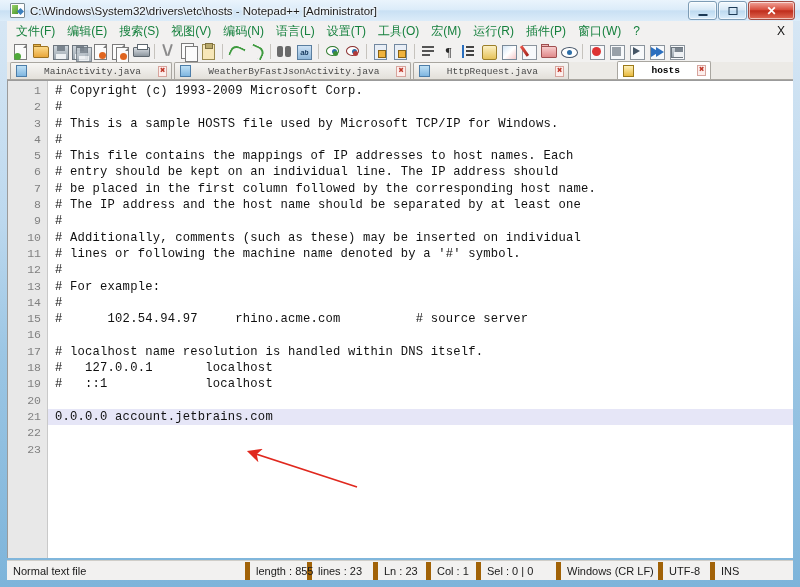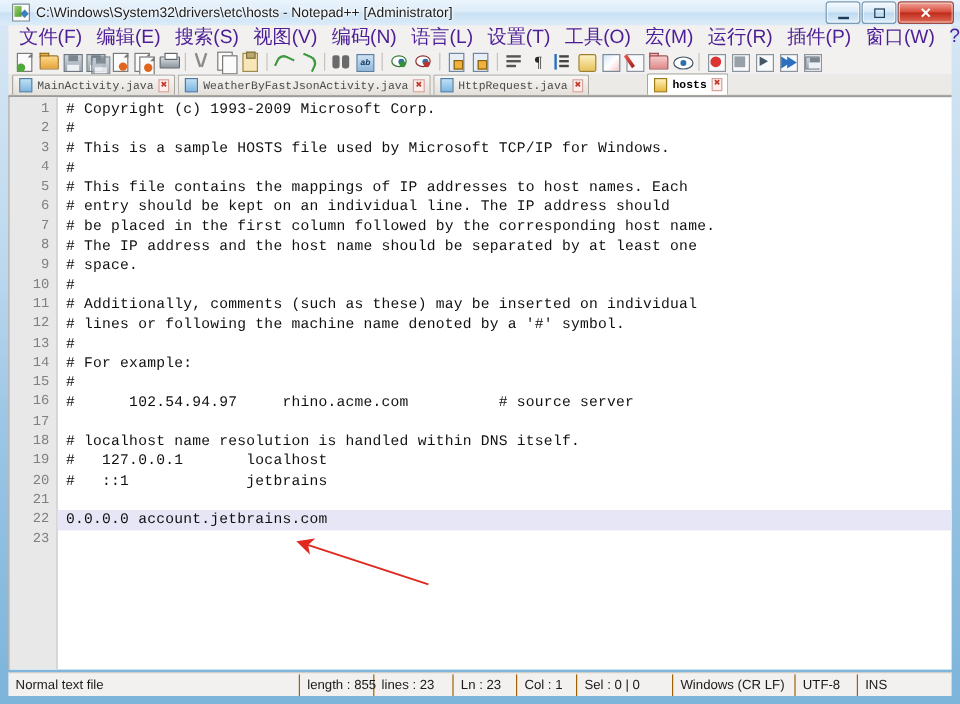--- a/index.html
+++ b/index.html
@@ -57,21 +57,21 @@
   .wb.max .g{width:9px;height:8px;border:1.5px solid #1c3a55;box-sizing:border-box;}
   .wb.close .g{color:#fff;font-size:12px;font-weight:bold;line-height:1;}
 
   
   .menubar{
     position:absolute;left:7px;top:21px;width:786px;height:20px;
     background:#f2f1f0;display:flex;align-items:center;padding-left:3px;
     box-sizing:border-box;
   }
   .menu-item{
-    font-size:16px;color:#4c1d95;padding:2px 6px;white-space:nowrap;cursor:default;
+    font-size:12px;color:#15803d;padding:2px 6px;white-space:nowrap;cursor:default;
   }
   .menu-spacer{flex:1;}
   .menu-x{font-size:12px;color:#111;padding:2px 8px 2px 4px;}
 
   
   .toolbar{
     position:absolute;left:7px;top:41px;width:786px;height:21px;
     background:#f2f1f0;display:flex;align-items:center;padding-left:4px;
     box-sizing:border-box;gap:1px;
   }
@@ -111,21 +111,21 @@
   .bluearr{position:absolute;left:3px;top:5px;width:0;height:0;border-style:solid;border-width:5px 0 5px 8px;border-color:transparent transparent transparent #2b6fbf;}
 
   
   .tabbar{
     position:absolute;left:7px;top:62px;width:786px;height:18px;
     background:#eceae6;box-sizing:border-box;
     display:flex;align-items:flex-end;padding-left:3px;
     border-bottom:1px solid #a9a6a0;
   }
   .tab{
-    height:16px;display:flex;align-items:center;gap:4px;
+    height:16px;display:flex;align-items:center;gap:17px;
     padding:0 4px 0 5px;margin-right:2px;
     background:linear-gradient(180deg,#f7f6f4,#e3e0da);
     border:1px solid #a9a6a0;border-bottom:none;
     border-radius:2px 2px 0 0;
     font-family:"Liberation Mono", monospace;font-size:9.5px;color:#4a4a4a;
     white-space:nowrap;cursor:default;
   }
   .tab.active{
     background:#fff;color:#000;font-weight:bold;height:17px;margin-left:46px;
   }
@@ -174,21 +174,21 @@
 
   
   .statusbar{
     position:absolute;left:7px;top:560px;width:786px;height:20px;
     background:#f2f1f0;border-top:1px solid #cfcdc8;
     box-sizing:border-box;display:flex;align-items:center;
     font-size:11px;color:#1a1a1a;
   }
   .sb-cell{
     height:18px;display:flex;align-items:center;box-sizing:border-box;
-    border-right:1px solid #a16207;padding-left:6px;white-space:nowrap;
+    border-right:5px solid #a16207;padding-left:6px;white-space:nowrap;
   }
   .sb-doc{width:243px;}
   .sb-len{width:62px;}
   .sb-lines{width:66px;}
   .sb-ln{width:53px;}
   .sb-col{width:50px;}
   .sb-sel{width:80px;}
   .sb-eol{width:102px;}
   .sb-enc{width:52px;}
   .sb-ins{width:auto;border-right:none;}
@@ -420,32 +420,31 @@
       </div>
       <div class="codepane">
         <div class="cline"># Copyright (c) 1993-2009 Microsoft Corp.</div>
         <div class="cline">#</div>
         <div class="cline"># This is a sample HOSTS file used by Microsoft TCP/IP for Windows.</div>
         <div class="cline">#</div>
         <div class="cline"># This file contains the mappings of IP addresses to host names. Each</div>
         <div class="cline"># entry should be kept on an individual line. The IP address should</div>
         <div class="cline"># be placed in the first column followed by the corresponding host name.</div>
         <div class="cline"># The IP address and the host name should be separated by at least one</div>
-        <div class="cline"># space.</div>
         <div class="cline">#</div>
         <div class="cline"># Additionally, comments (such as these) may be inserted on individual</div>
         <div class="cline"># lines or following the machine name denoted by a '#' symbol.</div>
         <div class="cline">#</div>
         <div class="cline"># For example:</div>
         <div class="cline">#</div>
         <div class="cline">#      102.54.94.97     rhino.acme.com          # source server</div>
         <div class="cline"></div>
         <div class="cline"># localhost name resolution is handled within DNS itself.</div>
         <div class="cline">#   127.0.0.1       localhost</div>
-        <div class="cline">#   ::1             jetbrains</div>
+        <div class="cline">#   ::1             localhost</div>
         <div class="cline"></div>
         <div class="cline current">0.0.0.0 account.jetbrains.com</div>
       </div>
     </div>
   </div>
 
   <svg class="annot" viewBox="0 0 800 587">
     <defs>
       <marker id="ah" markerWidth="9" markerHeight="9" refX="7" refY="4.5" orient="auto">
         <path d="M0,0 L9,4.5 L0,9 L2.6,4.5 Z" fill="#e0281e"></path>

